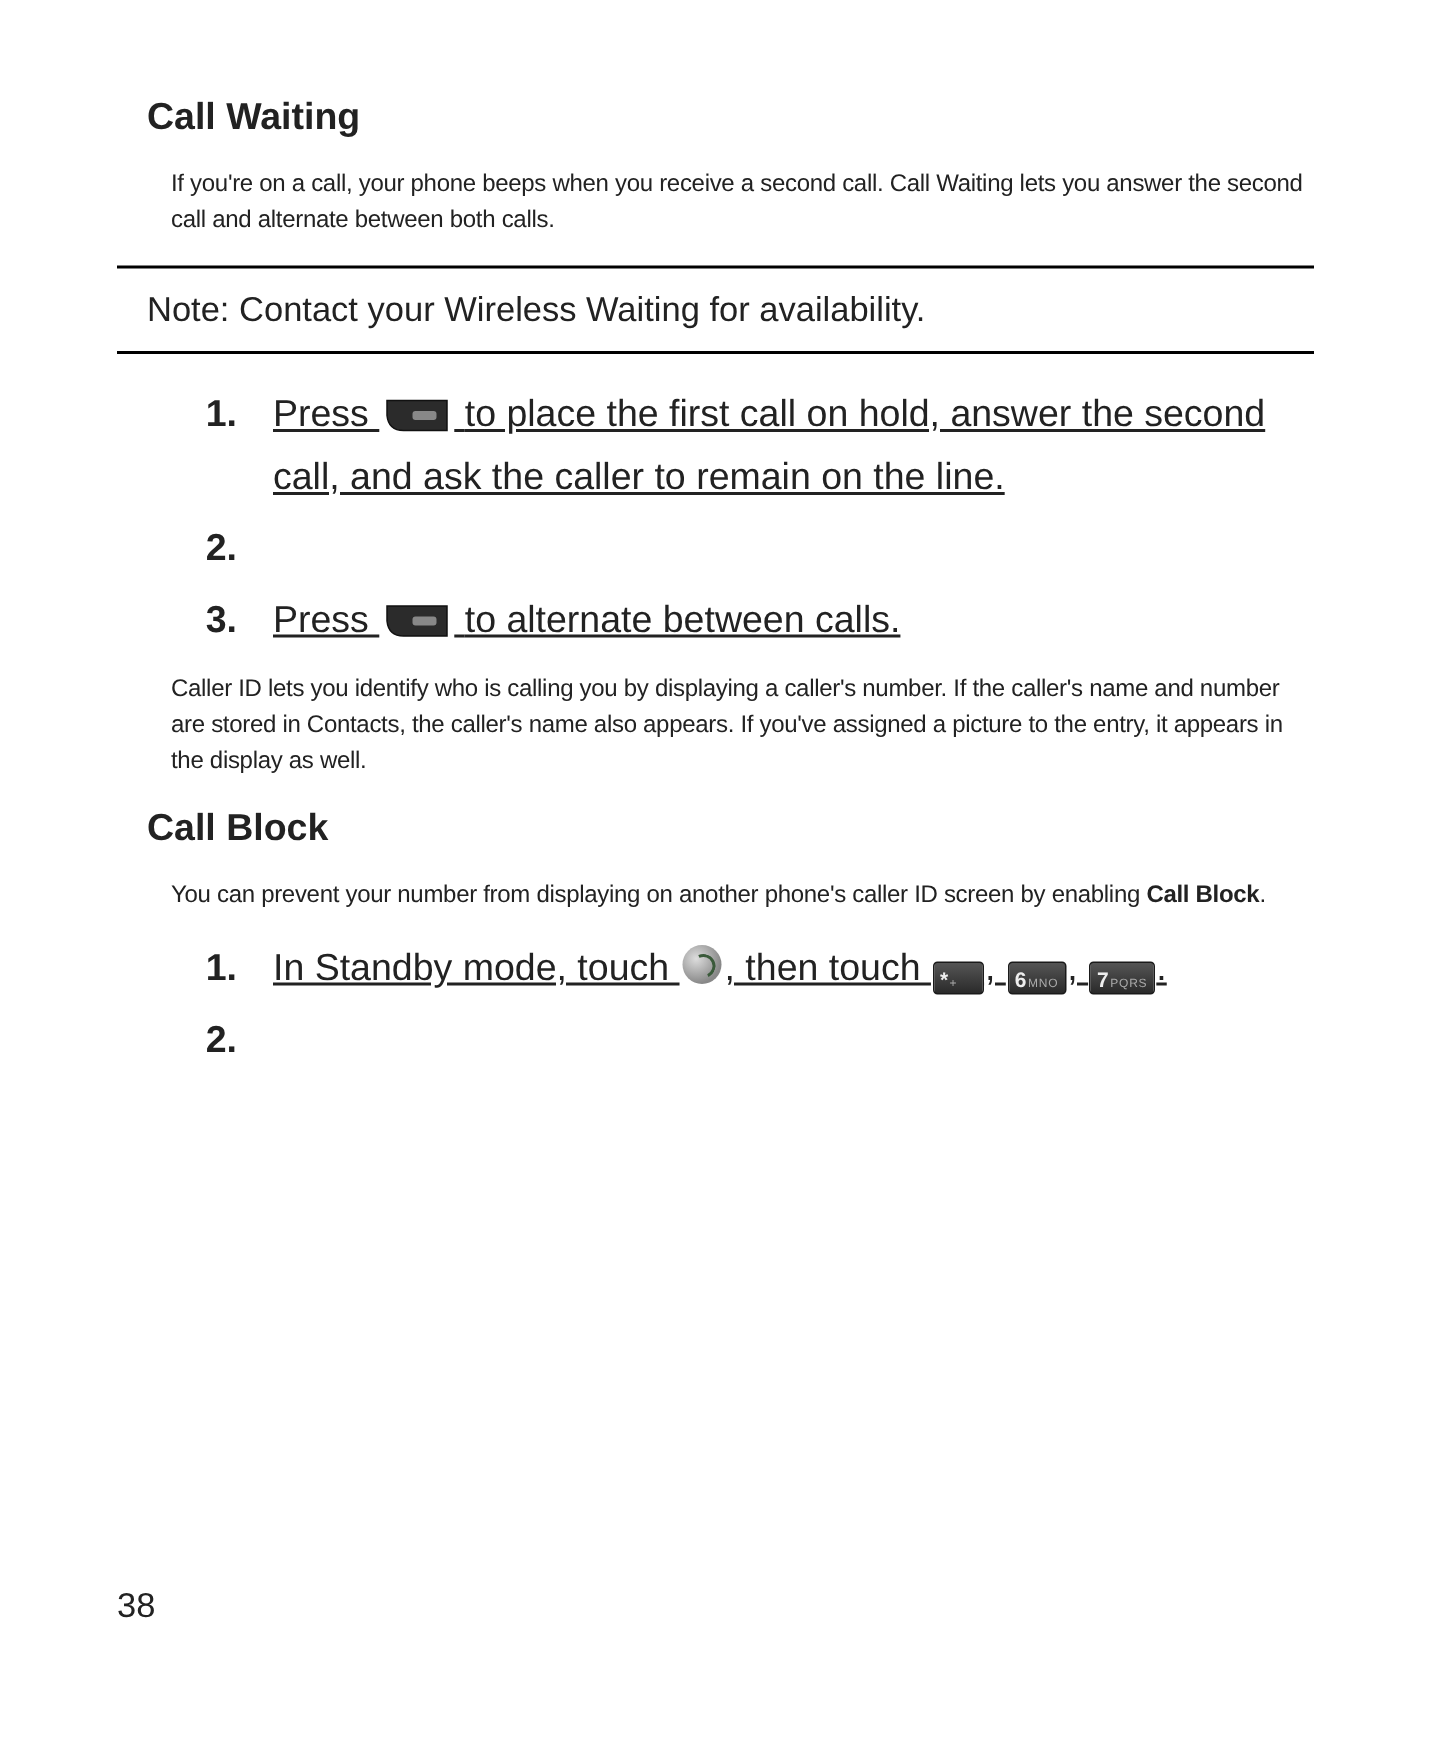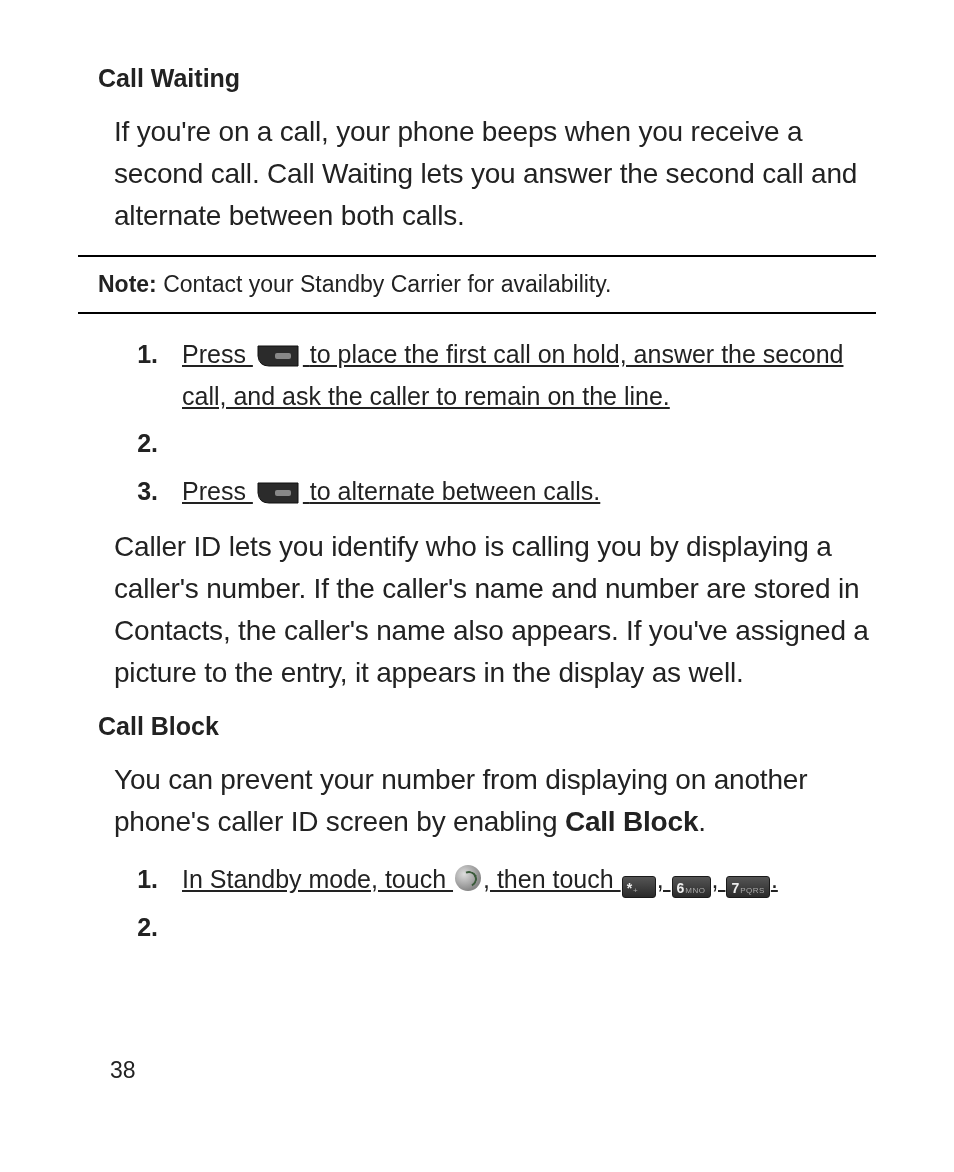--- a/index.html
+++ b/index.html
@@ -18,34 +18,34 @@
     font-stretch: condensed;
   }
   .h2 {
     font-weight: 800;
     font-size: 25px;
     margin: 0 0 18px 20px;
     letter-spacing: 0px;
     font-stretch: semi-condensed;
   }
   .para {
-    font-size: 28px;
+    font-size: 16px;
     line-height: 1.5;
     margin: 0 0 18px 36px;
     letter-spacing: -0.2px;
   }
   .note-box {
     border-top: 2.5px solid #000;
     border-bottom: 2.5px solid #000;
     margin: 10px 0 22px 0;
     padding: 14px 0 14px 20px;
     font-size: 23px;
   }
   .note-box .label {
-    font-weight: 700;
+    font-weight: 400;
     font-stretch: semi-condensed;
     margin-top: 32px;
   }
   ol.steps {
     list-style: none;
     margin: 0 0 12px 0;
     padding: 0;
   }
   ol.steps > li {
     display: flex;
@@ -120,33 +120,32 @@
     font-size: 8px;
     color: #aaa;
     margin-left: 1px;
     letter-spacing: 0.5px;
   }
   .page-num {
     position: absolute;
     left: 78px;
     bottom: 88px;
     font-size: 23px;
-    margin-left: 32px;
   }
 </style>
 </head>
 <body>
 
 <div class="page">
 
   <div class="h2">Call Waiting</div>
   <p class="para">If you're on a call, your phone beeps when you receive a second call. Call Waiting lets you answer the second call and alternate between both calls.</p>
 
   <div class="note-box">
-    <span class="label">Note:</span><span> Contact your Standby Carrier for availability.</span>
+    <span class="label">Note:</span><span> Contact your Wireless Waiting for availability.</span>
   </div>
 
   <ol class="steps">
     <li>
       <span class="num">1.</span>
       <span class="step-body">
         <span>Press </span>
         <span class="btn-icon"><svg width="42" height="22">
               <path d="M1 1 L41 1 L41 21 L12 21 Q2 21 1 11 Z" fill="#2b2b2b" stroke="#111"></path>
               <rect x="18" y="8" width="16" height="6" rx="2" fill="#888"></rect>

